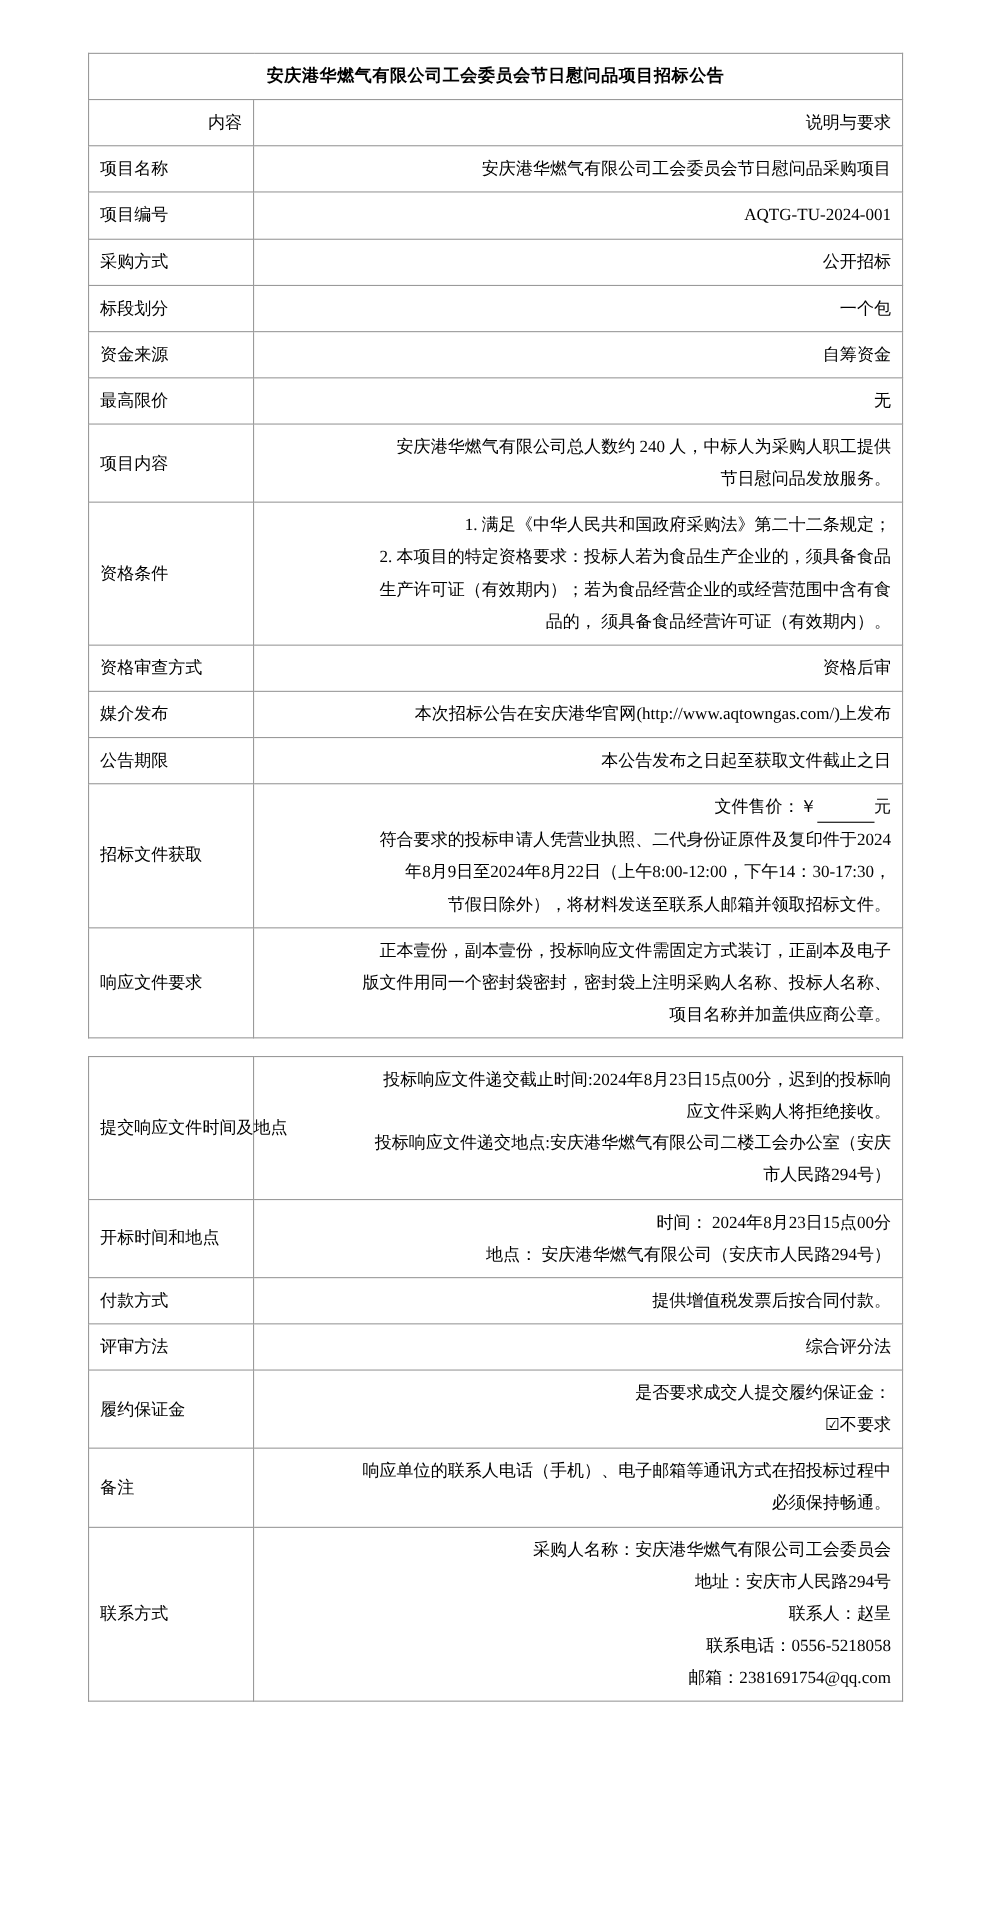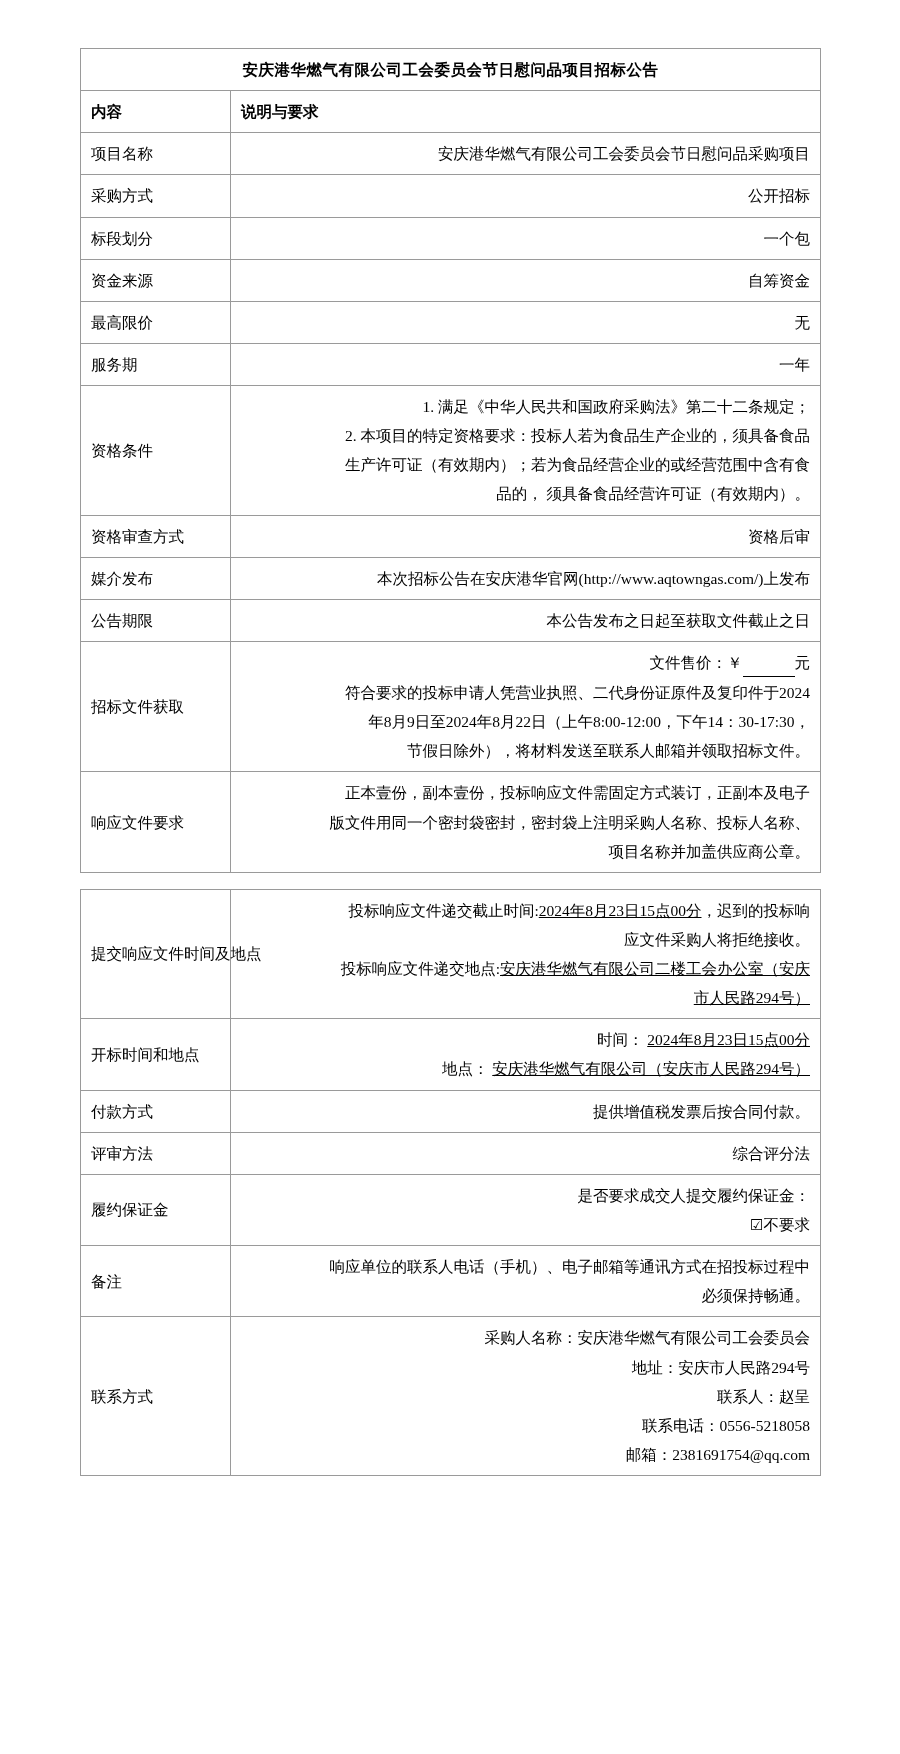--- a/index.html
+++ b/index.html
@@ -37,39 +37,38 @@
     font-size: 19px;
     font-weight: bold;
     padding: 16px 10px;
     letter-spacing: 0.5px;
   }
   .label {
     width: 150px;
     white-space: nowrap;
   }
   .hdr {
-    text-align: left;
-    font-weight: bold;
+    text-align: right;
+    font-weight: normal;
   }
   .val {
     text-align: right;
   }
   .val p {
     margin: 0;
   }
   .val p + p {
     margin-top: 2px;
   }
   .spacer {
     height: 16px;
     line-height: 16px;
     font-size: 0;
   }
   .u {
-    text-decoration: underline;
   }
   .blank {
     display: inline-block;
     min-width: 52px;
     border-bottom: 1px solid #000;
   }
   .chk {
     font-family: "DejaVu Sans", sans-serif;
     font-size: 15px;
   }
@@ -94,41 +93,48 @@
       <tr>
         <td class="label hdr">内容</td>
         <td class="hdr">说明与要求</td>
       </tr>
 
       <tr>
         <td class="label">项目名称</td>
         <td class="val">安庆港华燃气有限公司工会委员会节日慰问品采购项目</td>
       </tr>
       <tr>
+        <td class="label">项目编号</td>
+        <td class="val">AQTG-TU-2024-001</td>
+      </tr>
+      <tr>
         <td class="label">采购方式</td>
         <td class="val">公开招标</td>
       </tr>
       <tr>
         <td class="label">标段划分</td>
         <td class="val">一个包</td>
       </tr>
       <tr>
         <td class="label">资金来源</td>
         <td class="val">自筹资金</td>
       </tr>
       <tr>
         <td class="label">最高限价</td>
         <td class="val">无</td>
       </tr>
 
-
-      <tr>
-        <td class="label">服务期</td>
-        <td class="val">一年</td>
-      </tr>
+      <tr>
+        <td class="label">项目内容</td>
+        <td class="val">
+          <p>安庆港华燃气有限公司总人数约 240 人，中标人为采购人职工提供</p>
+          <p>节日慰问品发放服务。</p>
+        </td>
+      </tr>
+
 
       <tr>
         <td class="label">资格条件</td>
         <td class="val indent-list">
           <p>1. 满足《中华人民共和国政府采购法》第二十二条规定；</p>
           <p>2. 本项目的特定资格要求：投标人若为食品生产企业的，须具备食品</p>
           <p>生产许可证（有效期内）；若为食品经营企业的或经营范围中含有食</p>
           <p>品的，  须具备食品经营许可证（有效期内）。</p>
         </td>
       </tr>

